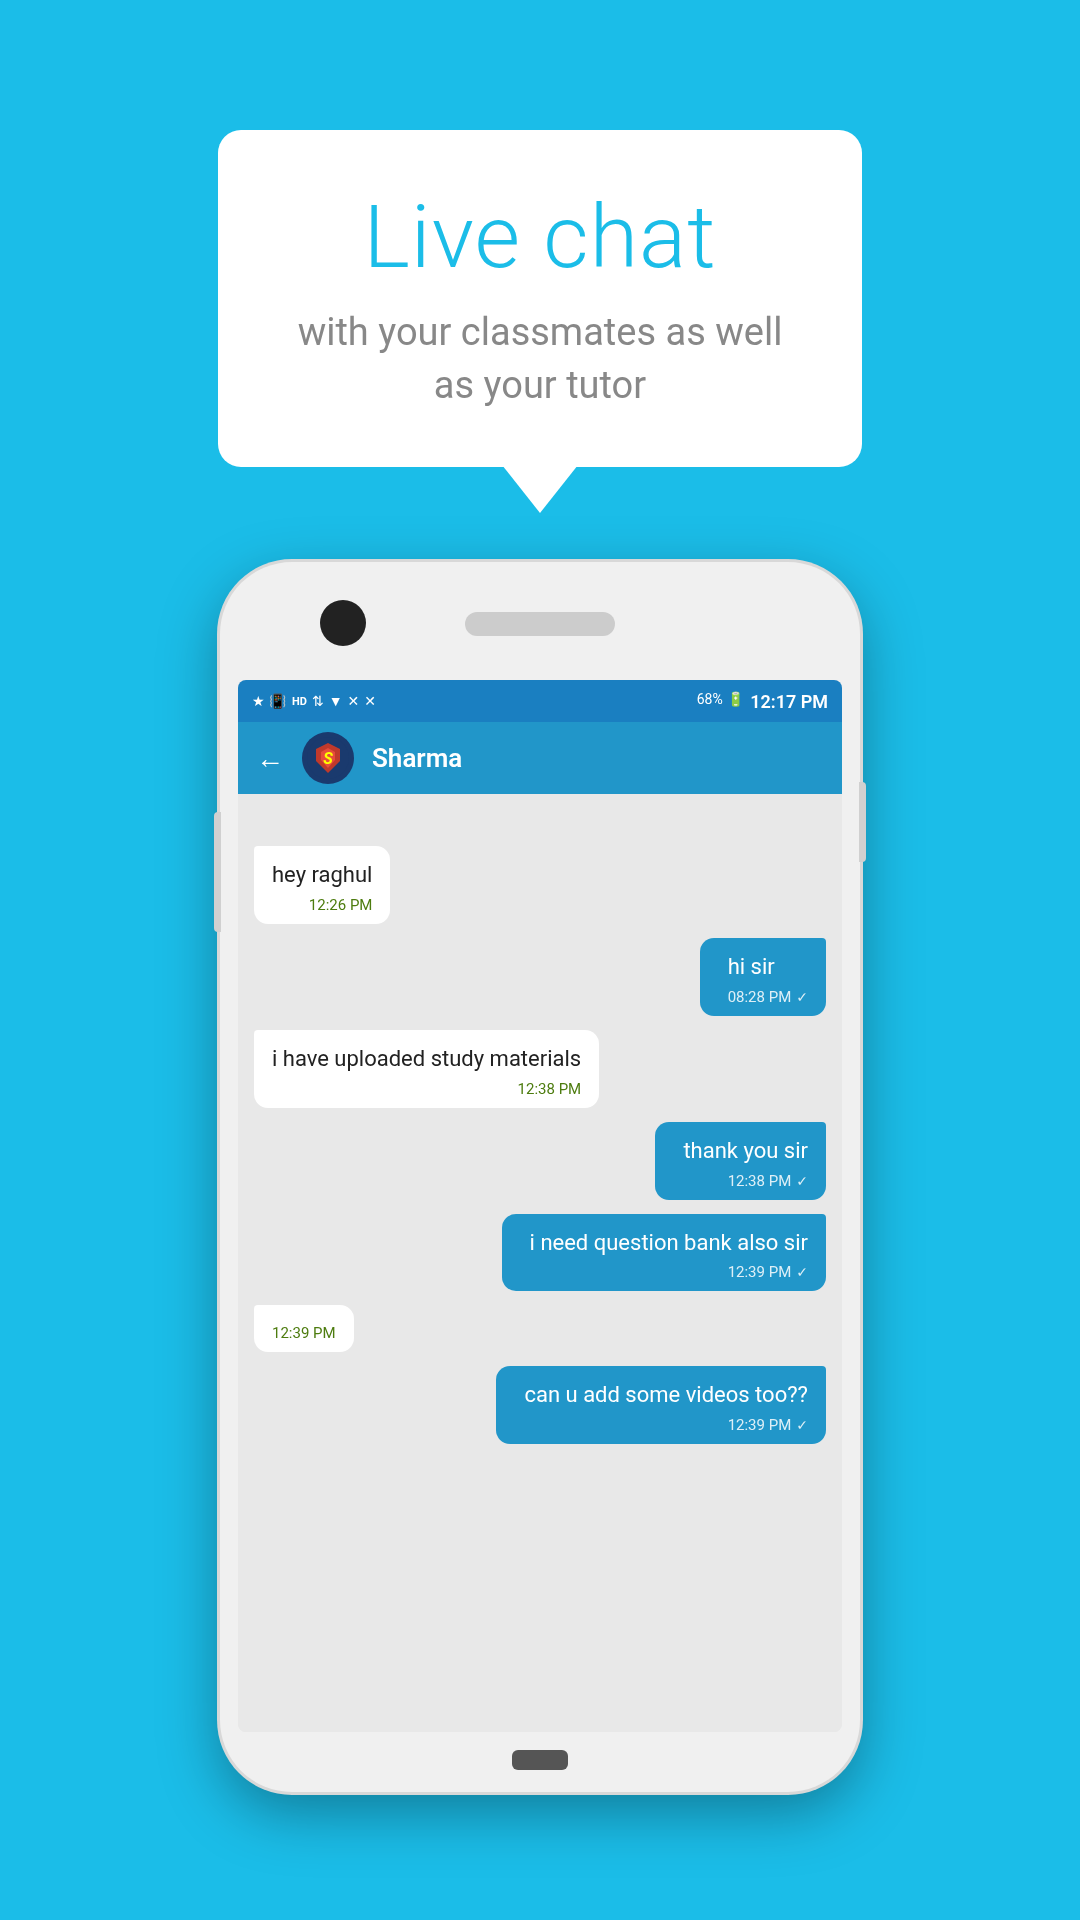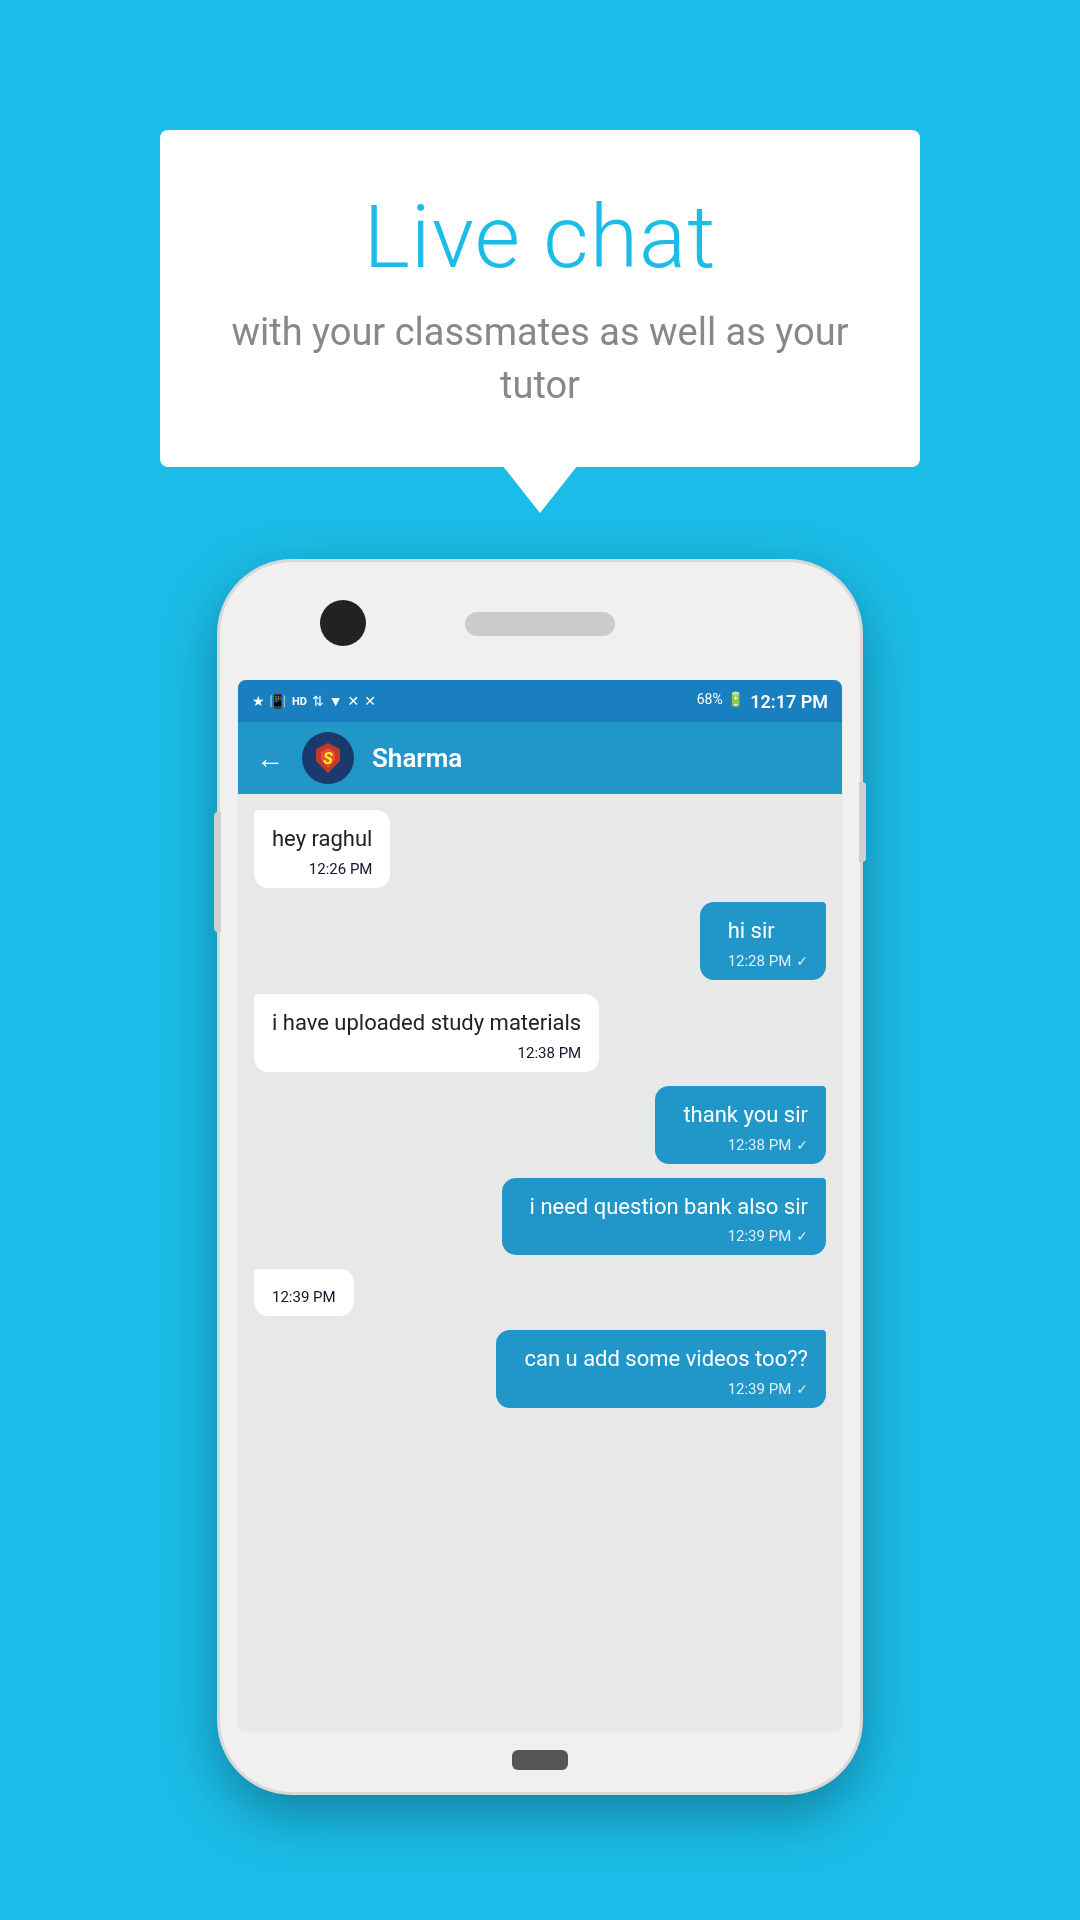--- a/index.html
+++ b/index.html
@@ -18,23 +18,23 @@
     
     .speech-bubble-container {
       margin-top: 130px;
       display: flex;
       flex-direction: column;
       align-items: center;
     }
 
     .speech-bubble {
       background: white;
-      border-radius: 8px;
+      border-radius: 23px;
       padding: 55px 70px 55px 70px;
-      width: 760px;
+      width: 644px;
       text-align: center;
       position: relative;
     }
 
     .speech-bubble::after {
       content: '';
       position: absolute;
       bottom: -46px;
       left: 50%;
       transform: translateX(-50%);
@@ -228,20 +228,21 @@
 
     
     .chat-area {
       flex: 1;
       background: #e8e8e8;
       overflow: hidden;
       padding: 16px 16px 0 16px;
       display: flex;
       flex-direction: column;
       gap: 14px;
+      margin-top: 36px;
     }
 
     .msg-row {
       display: flex;
     }
 
     .msg-row.received {
       justify-content: flex-start;
     }
 
@@ -287,21 +288,21 @@
       justify-content: flex-end;
       gap: 5px;
       margin-top: 5px;
     }
 
     .bubble-time {
       font-size: 15px;
     }
 
     .bubble.received .bubble-time {
-      color: #0f172a;
+      color: #4d7c0f;
     }
 
     .bubble.sent .bubble-time {
       color: rgba(255,255,255,0.85);
     }
 
     .check-icon {
       font-size: 14px;
     }
 
@@ -369,21 +370,21 @@
             <div class="bubble-meta">
               <span class="bubble-time">12:26 PM</span>
             </div>
           </div>
         </div>
 
         <div class="msg-row sent">
           <div class="bubble sent">
             <div class="bubble-text">hi sir</div>
             <div class="bubble-meta">
-              <span class="bubble-time">12:28 PM</span>
+              <span class="bubble-time">08:28 PM</span>
               <span class="check-icon">✓</span>
             </div>
           </div>
         </div>
 
         <div class="msg-row received">
           <div class="bubble received">
             <div class="bubble-text">i have uploaded study materials</div>
             <div class="bubble-meta">
               <span class="bubble-time">12:38 PM</span>

